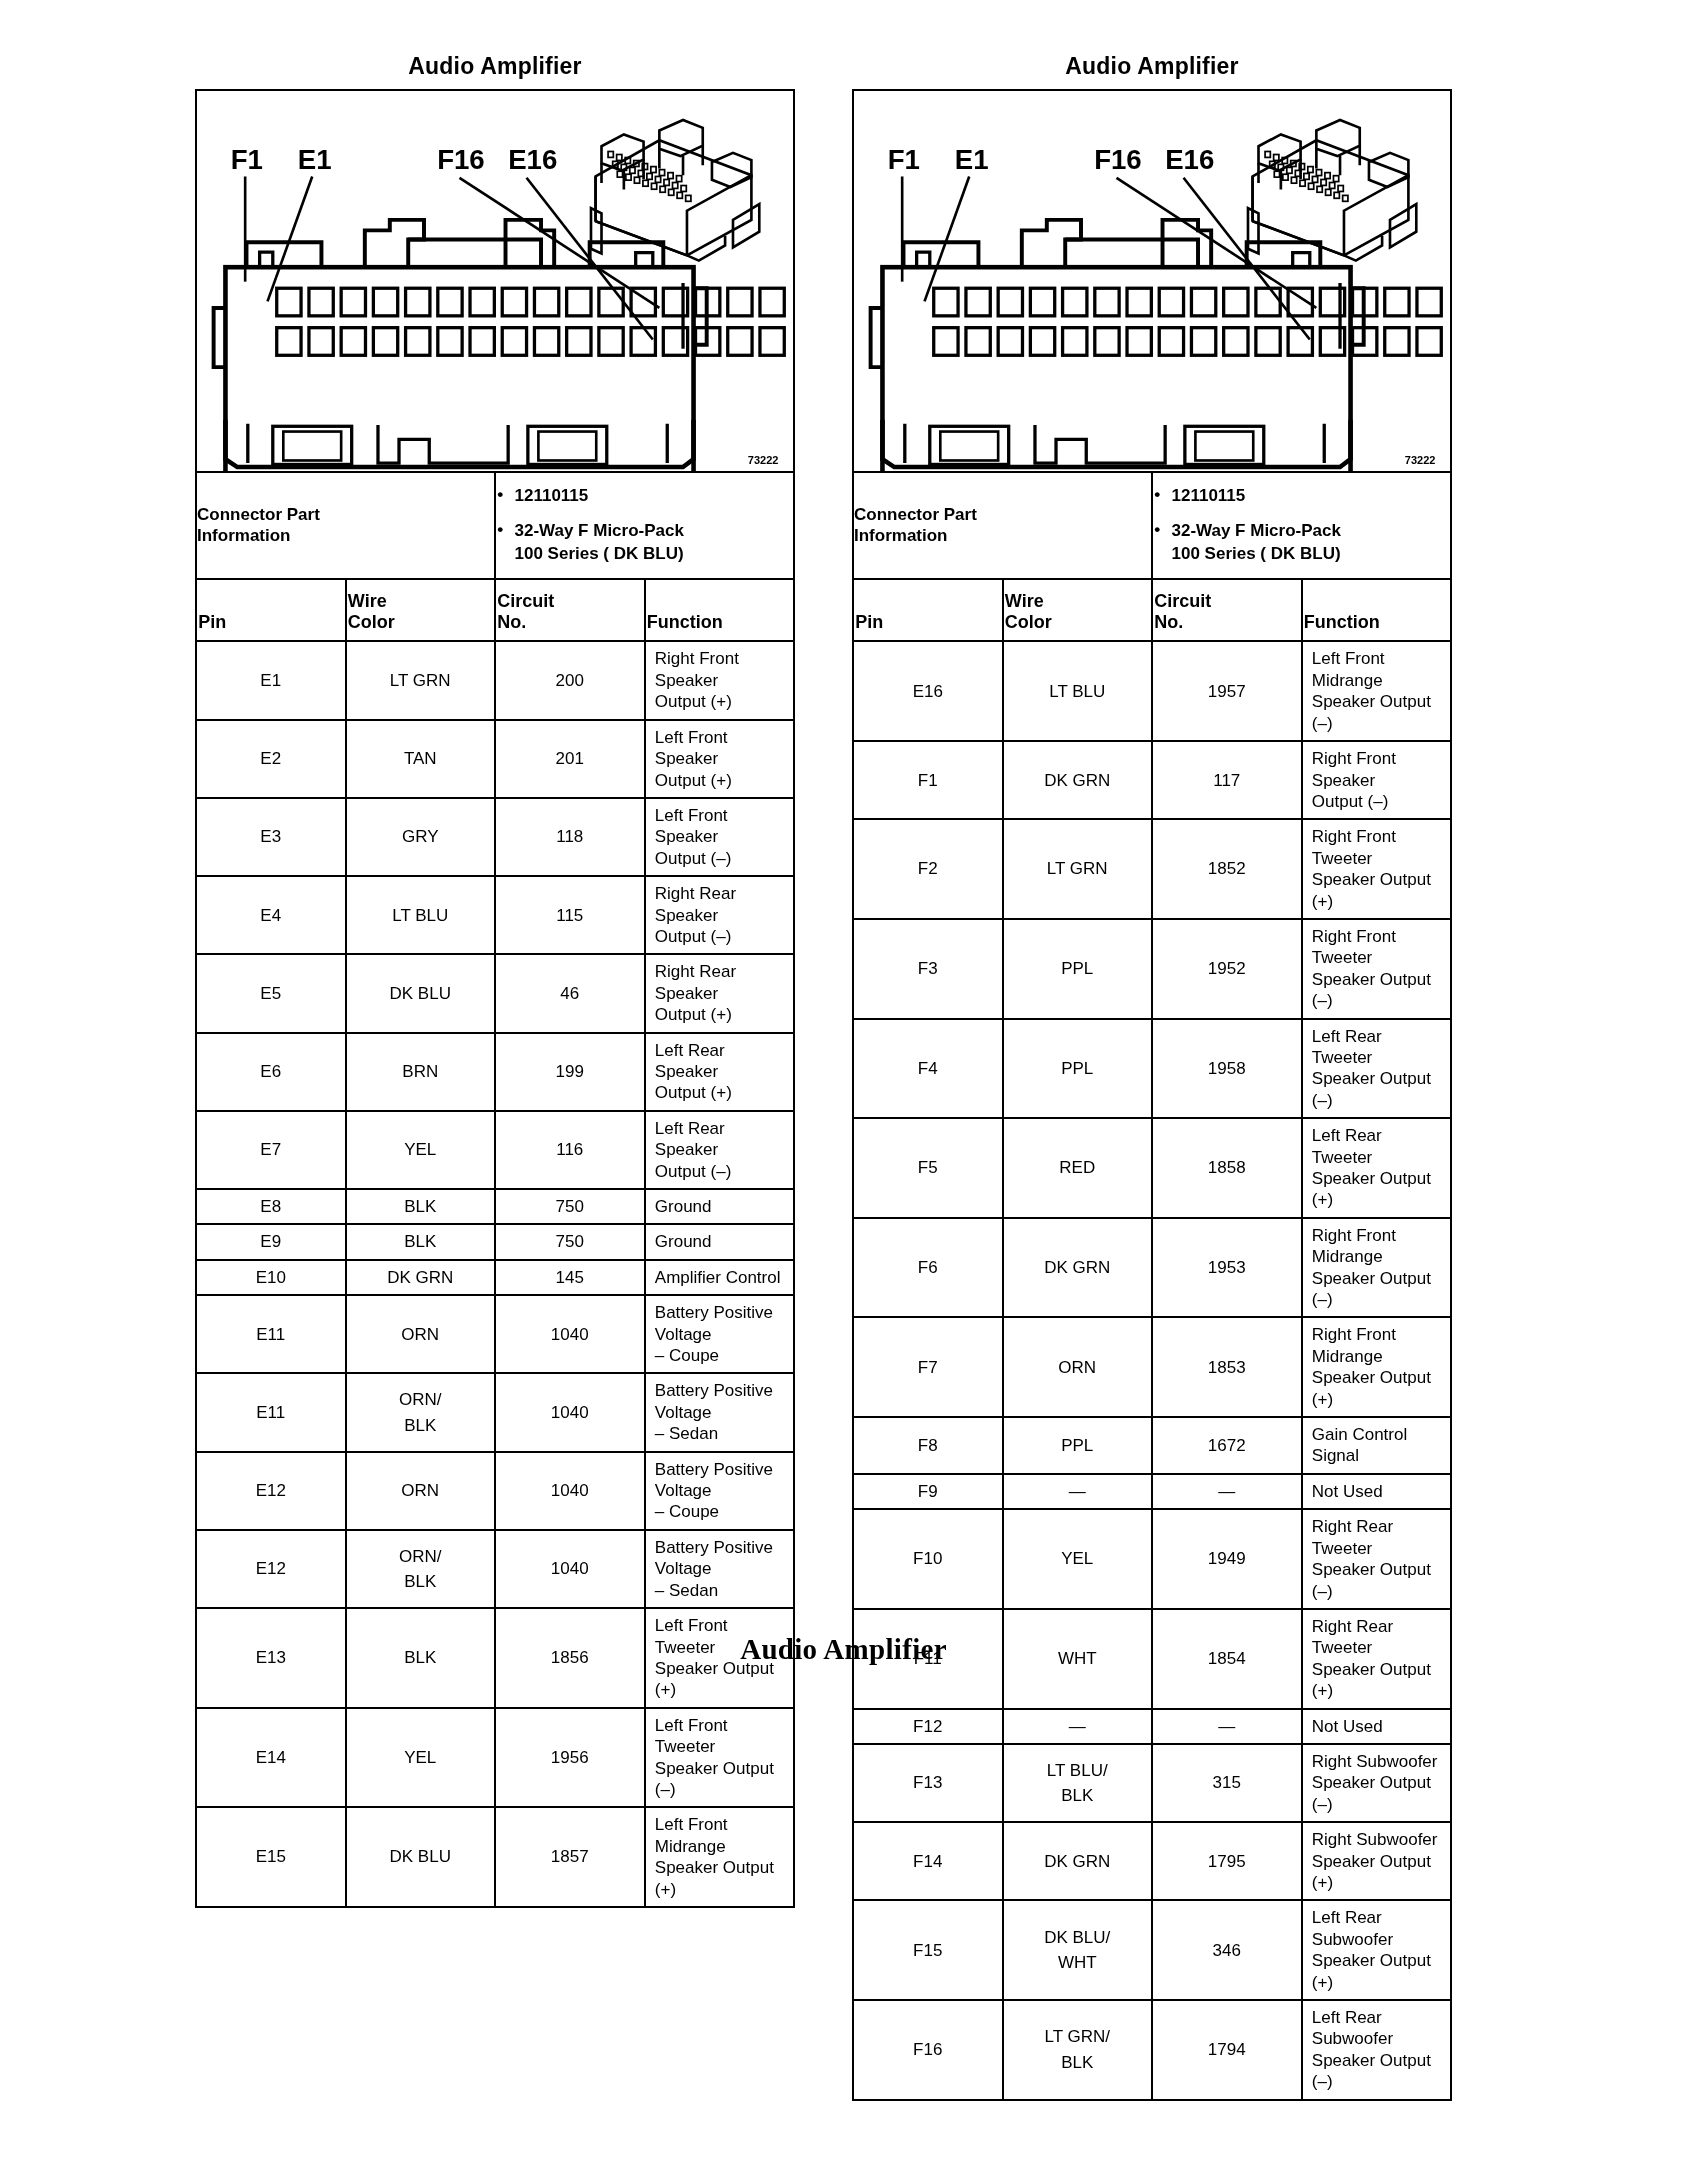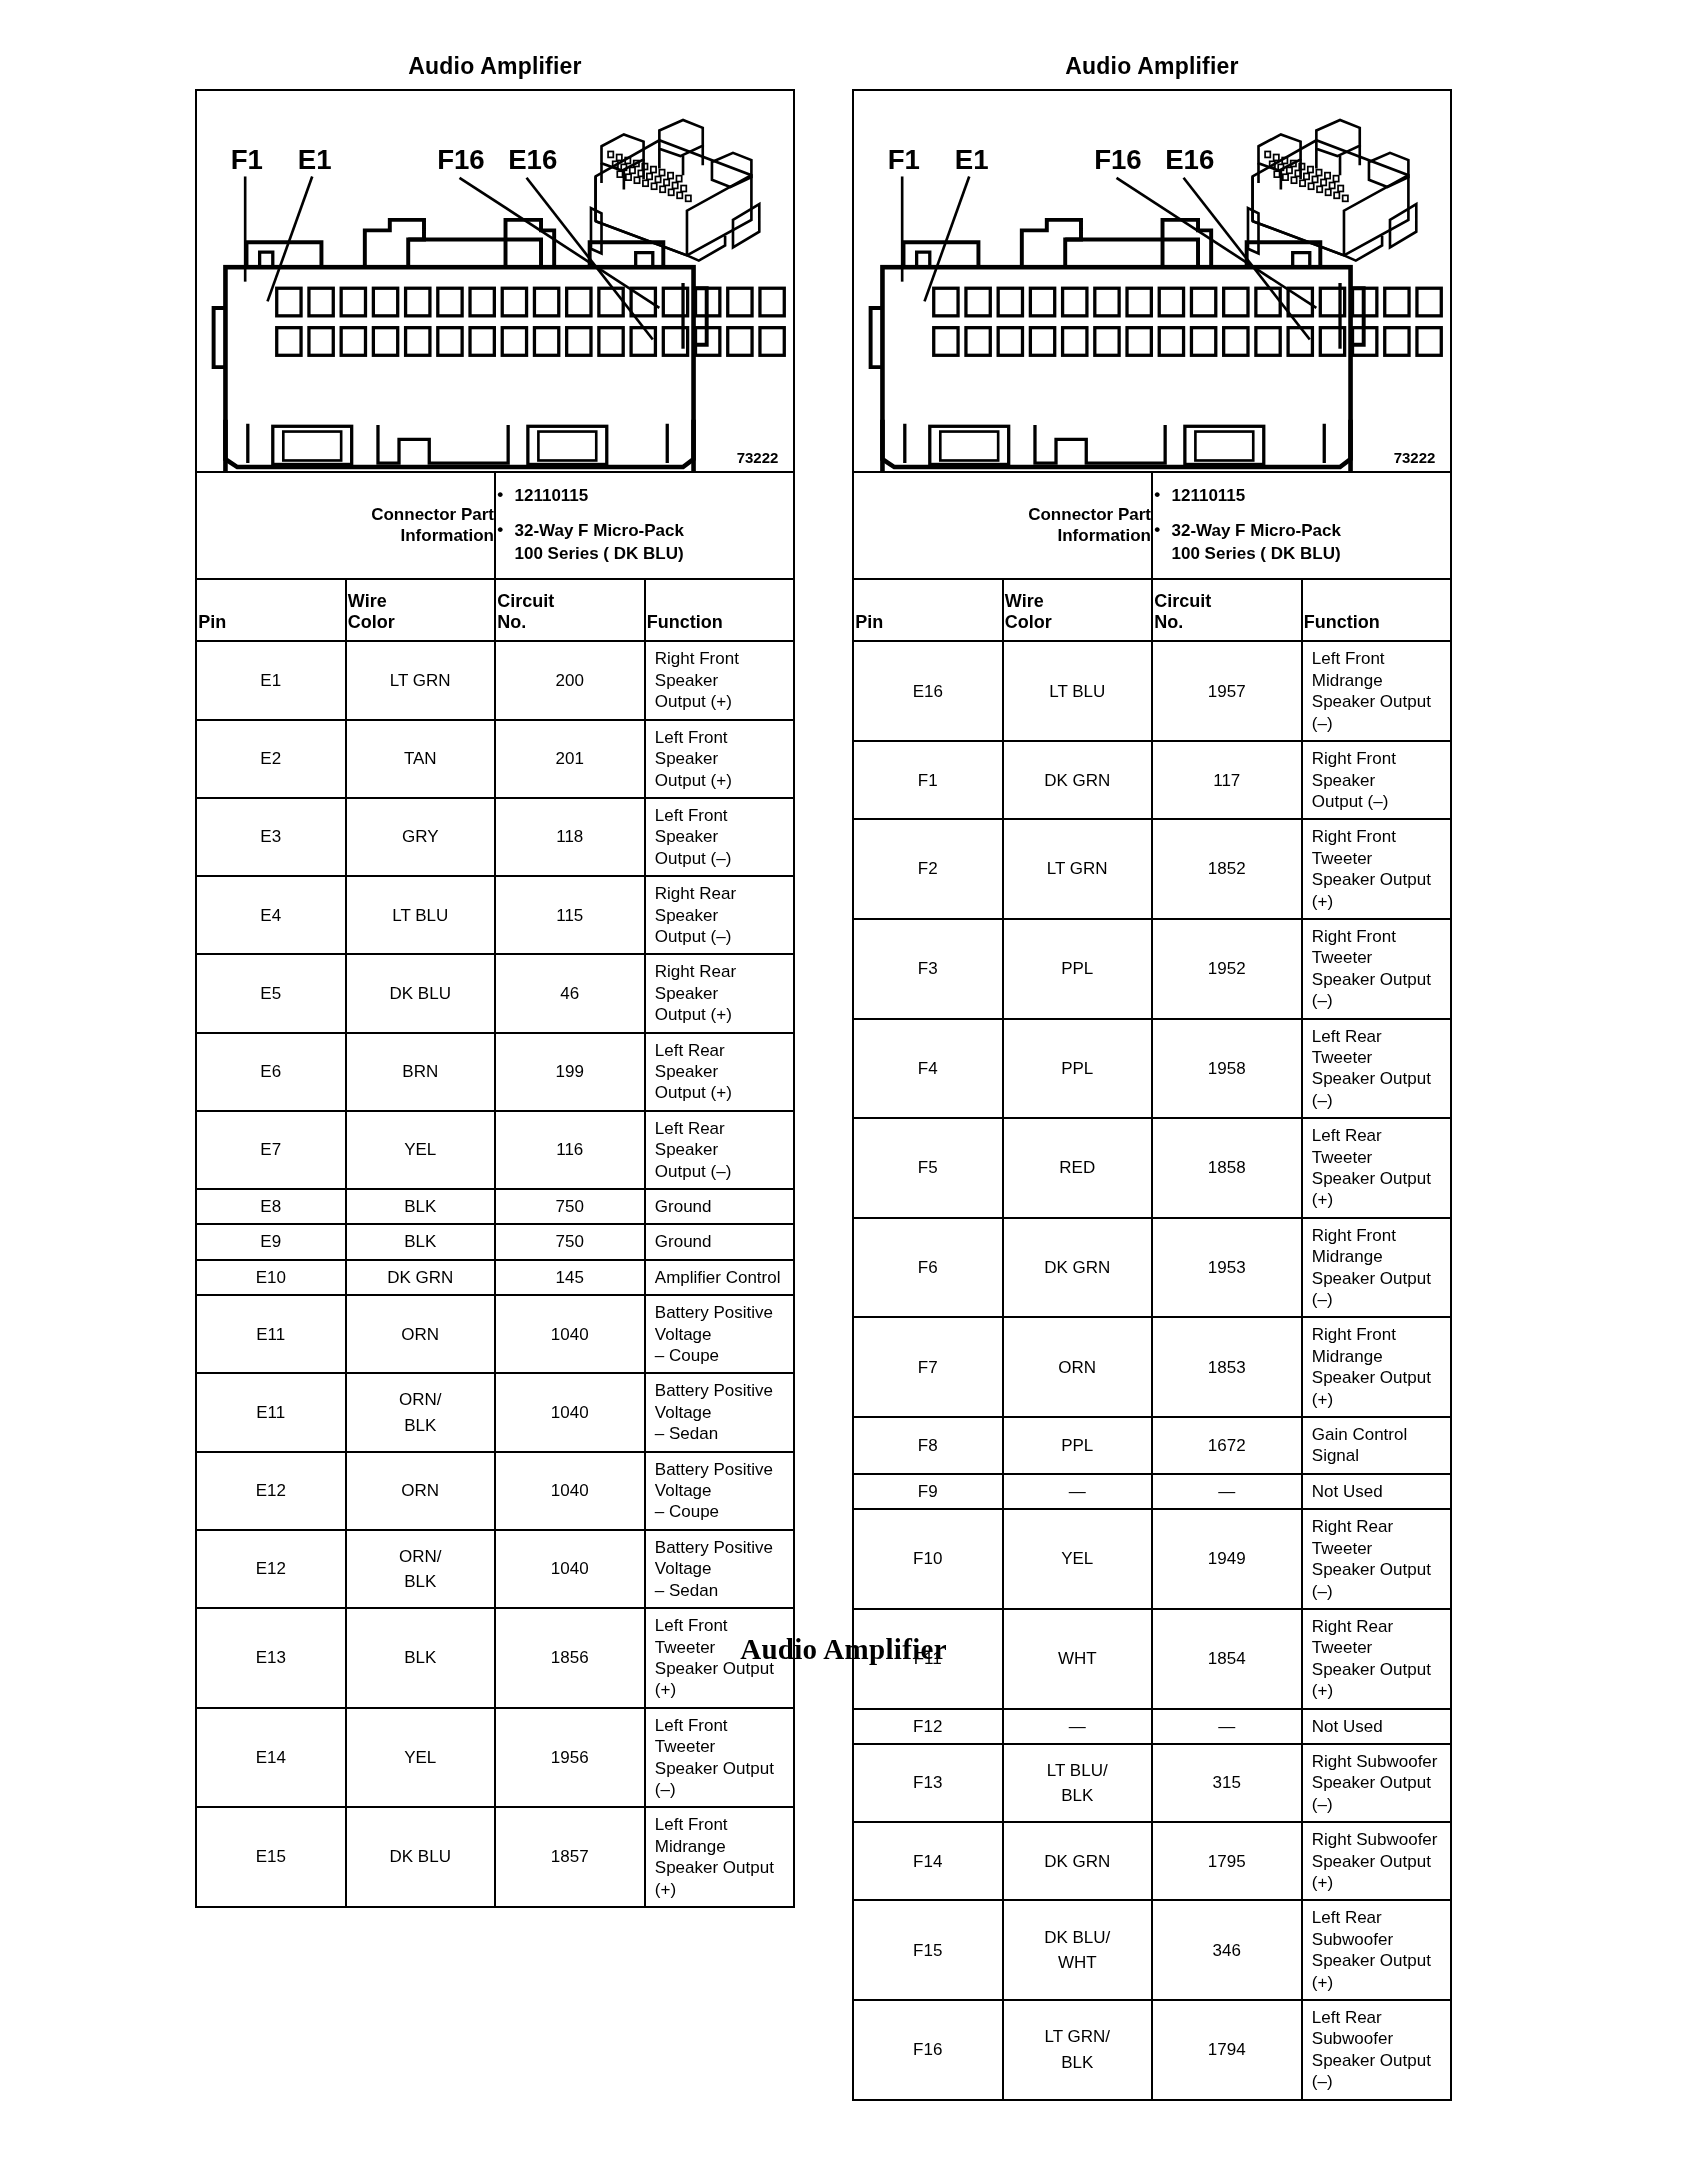--- a/index.html
+++ b/index.html
@@ -65,21 +65,21 @@
   .tbl td, .tbl th {
     border: 2px solid #000;
     padding: 0;
     vertical-align: middle;
     font-size: 17px;
     font-weight: bold;
     font-family: "Liberation Sans", sans-serif;
   }
 
   .info-label {
-    text-align: right;
+    text-align: left;
     padding: 17px 4px;
     line-height: 1.28;
     font-size: 18px;
   }
   .info-values {
     padding: 12px 6.6px 12px 17px;
     line-height: 1.34;
     font-size: 18px;
   }
   .info-values ul {
@@ -141,21 +141,21 @@
     font-family: "Liberation Serif", serif;
     font-weight: bold;
     font-size: 29px;
     letter-spacing: 0.3px;
   }
 
   .fignum {
     position: absolute;
     right: 14.6px;
     bottom: 5.3px;
-    font-size: 15px;
+    font-size: 11px;
     font-weight: bold;
     font-family: "Liberation Sans", sans-serif;
   }
 </style>
 </head>
 <body>
 
 <div class="page">
   <div class="panels" id="panels">
       <div class="panel">

